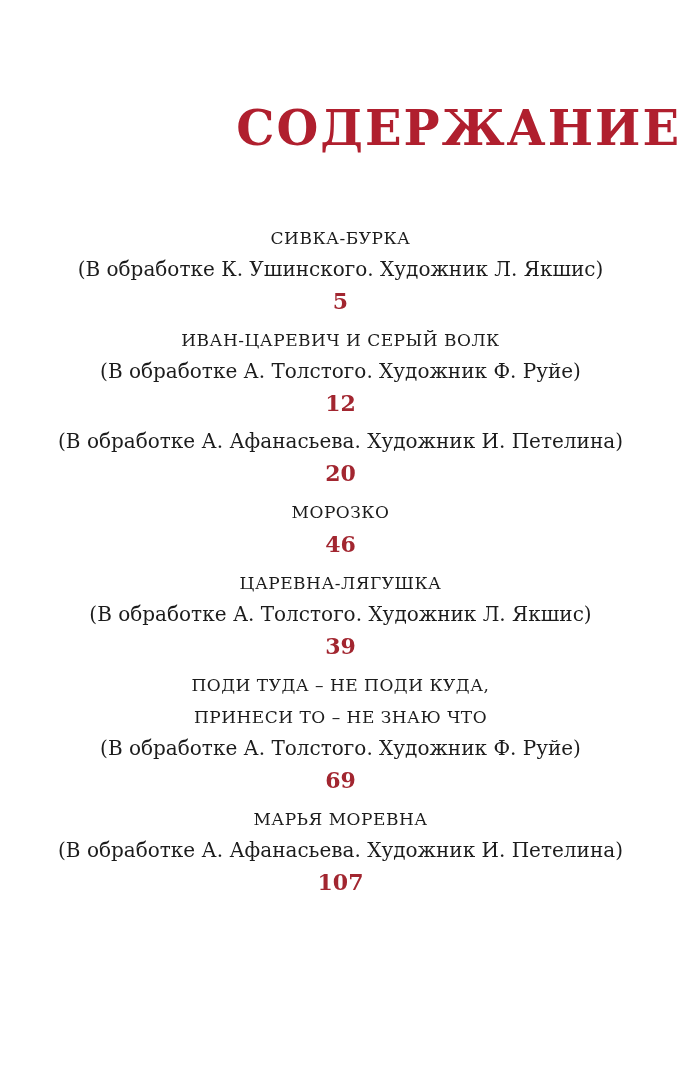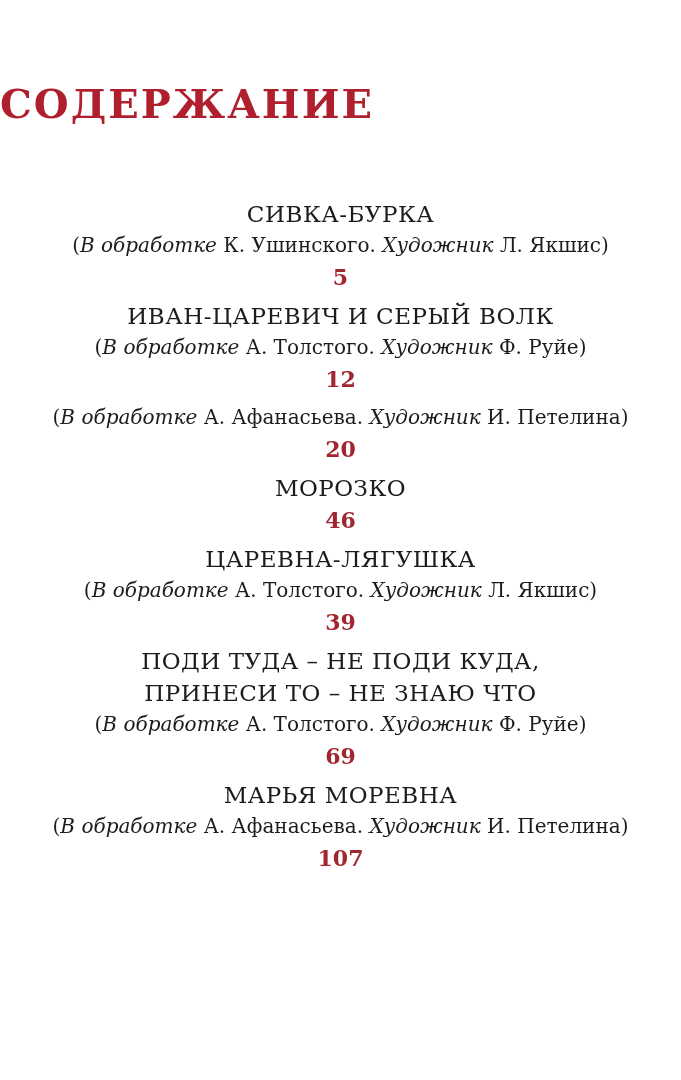--- a/index.html
+++ b/index.html
@@ -13,48 +13,47 @@
   }
   .page {
     position: relative;
     width: 681px;
     height: 1080px;
     margin: 0 auto;
     background: var(--background, #ffffff);
     overflow: hidden;
   }
   .heading {
-    margin-top: 80px;
-    text-align: left;
-    font-size: 40px;
+    margin-top: 104px;
+    text-align: right;
+    font-size: 48px;
     line-height: 48px;
     font-weight: bold;
     letter-spacing: 2px;
     color: var(--accent, #b01f2e);
   }
   .toc {
     margin-top: 70px;
   }
   .entry {
     text-align: center;
     margin-bottom: 6px;
   }
   .entry-title {
-    font-size: 23px;
+    font-size: 17px;
     line-height: 32px;
     letter-spacing: 0.5px;
     color: var(--text, #1c1c1c);
   }
   .entry-credit {
     font-size: 20px;
     line-height: 31px;
     color: var(--text, #1c1c1c);
   }
   .entry-credit .it {
-    font-style: italic;
   }
   .entry-page {
     font-size: 22px;
     line-height: 33px;
     font-weight: bold;
     color: var(--pagenum, #a22630);
   }
 </style>
 </head>
 <body>

